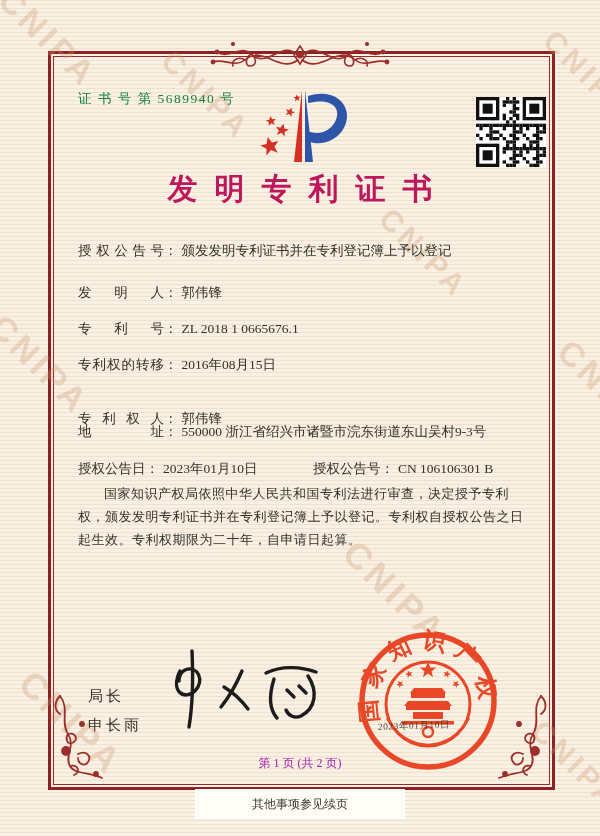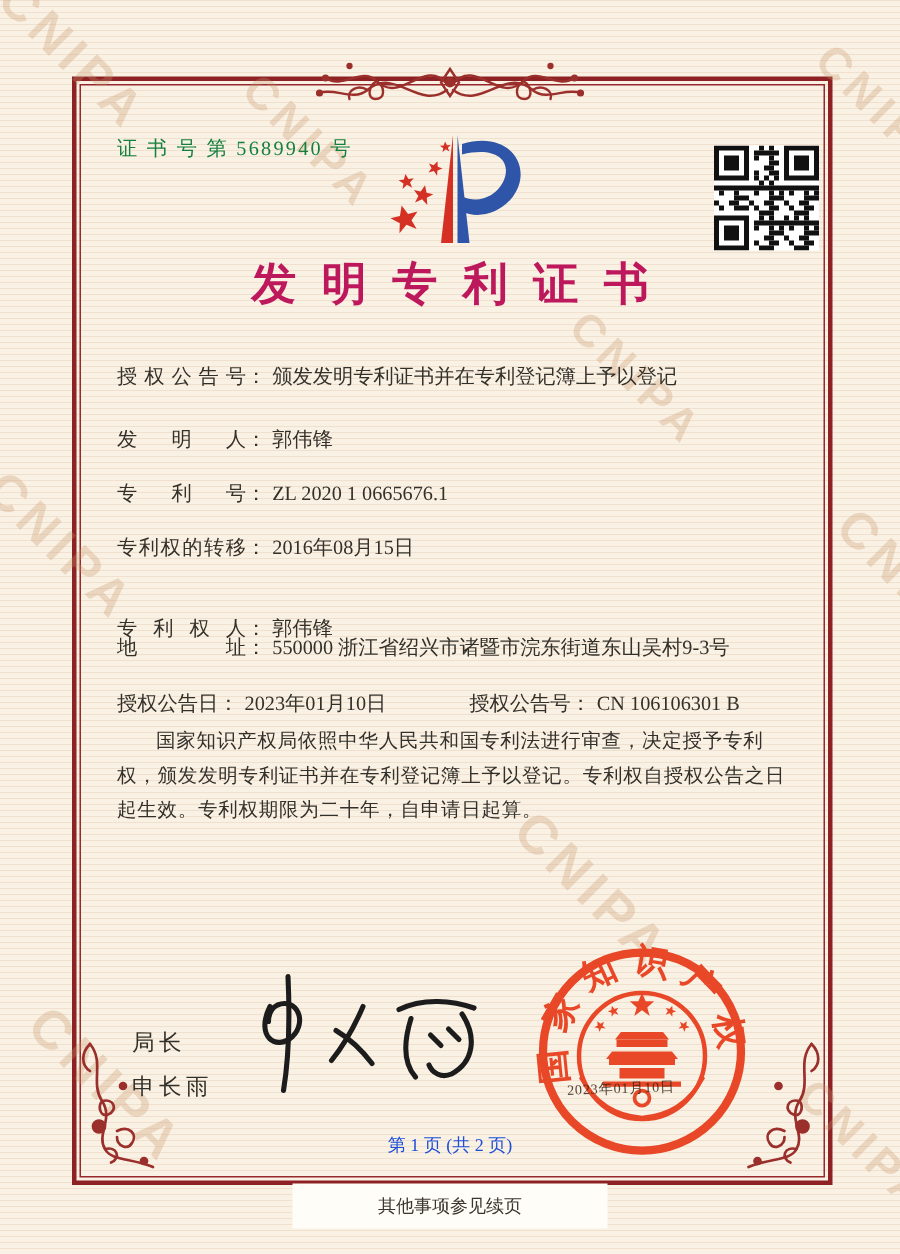--- a/index.html
+++ b/index.html
@@ -23,21 +23,21 @@
   .grow{position:absolute;left:0;top:218px;white-space:nowrap;}
   .g2{margin-left:52px;}
   .paras{position:absolute;left:78px;top:482px;width:446px;font-size:13px;line-height:1.78;
          letter-spacing:.5px;color:#33302b;z-index:2;}
   .paras p{margin:0 0 18px 0;text-indent:2em;}
   .official{position:absolute;left:88px;top:682px;font-size:15px;letter-spacing:3px;line-height:29px;z-index:3;}
   .sig{position:absolute;left:150px;top:645px;z-index:3;}
   .seal{position:absolute;left:353px;top:626px;z-index:4;opacity:.95;}
   .seal-date{position:absolute;left:378px;top:719px;width:110px;font-size:9.5px;color:rgba(45,33,20,.82);
              letter-spacing:.5px;transform:rotate(-2deg);z-index:5;}
-  .page-info{position:absolute;left:0;top:755px;width:100%;text-align:center;font-size:12px;color:#1d4ed8;z-index:2;}
+  .page-info{position:absolute;left:0;top:755px;width:100%;text-align:center;font-size:12px;color:#a21caf;z-index:2;}
   .foot-note{position:absolute;left:195px;top:789px;width:210px;height:30px;line-height:30px;background:#fffdf7;
              text-align:center;font-size:12px;color:#3a352e;z-index:2;}
   .corner{position:absolute;z-index:3;}
   .corner.bl{left:52px;top:694px;}
   .corner.br{left:494px;top:694px;transform:scaleX(-1);}
   .flourish{position:absolute;left:205px;top:30px;z-index:3;}
 </style>
 </head>
 <body>
 
@@ -261,21 +261,21 @@
         <rect x="3.3333333333333335" y="50" width="16.666666666666668" height="16.666666666666668" fill="#fff"></rect>
         <rect x="6.666666666666667" y="53.333333333333336" width="10" height="10"></rect>
       </g>
   </svg>
 
   <div class="title">发明专利证书</div>
 
   <div class="fields">
     <div class="frow" style="top:0"><span class="flabel">授权公告号</span><span class="fcolon">：</span><span>颁发发明专利证书并在专利登记簿上予以登记</span></div>
     <div class="frow" style="top:42px"><span class="flabel">发明人</span><span class="fcolon">：</span><span>郭伟锋</span></div>
-    <div class="frow" style="top:78px"><span class="flabel">专利号</span><span class="fcolon">：</span><span>ZL 2020 1 0665676.1</span></div>
+    <div class="frow" style="top:78px"><span class="flabel">专利号</span><span class="fcolon">：</span><span>ZL 2018 1 0665676.1</span></div>
     <div class="frow" style="top:114px"><span class="flabel">专利权的转移</span><span class="fcolon">：</span><span>2016年08月15日</span></div>
     <div class="frow" style="top:168px"><span class="flabel">专利权人</span><span class="fcolon">：</span><span>郭伟锋</span></div>
     <div class="frow" style="top:181px"><span class="flabel">地址</span><span class="fcolon">：</span><span>550000 浙江省绍兴市诸暨市浣东街道东山吴村9-3号</span></div>
     <div class="grow">
       <span>授权公告日</span><span class="fcolon">：</span><span>2023年01月10日</span>
       <span class="g2">授权公告号</span><span class="fcolon">：</span><span>CN 106106301 B</span>
     </div>
   </div>
 
   <div class="paras">

